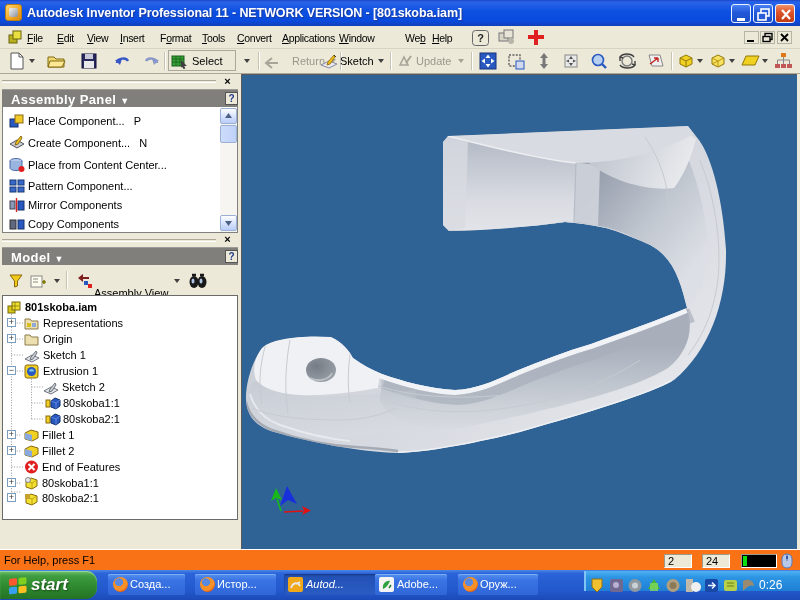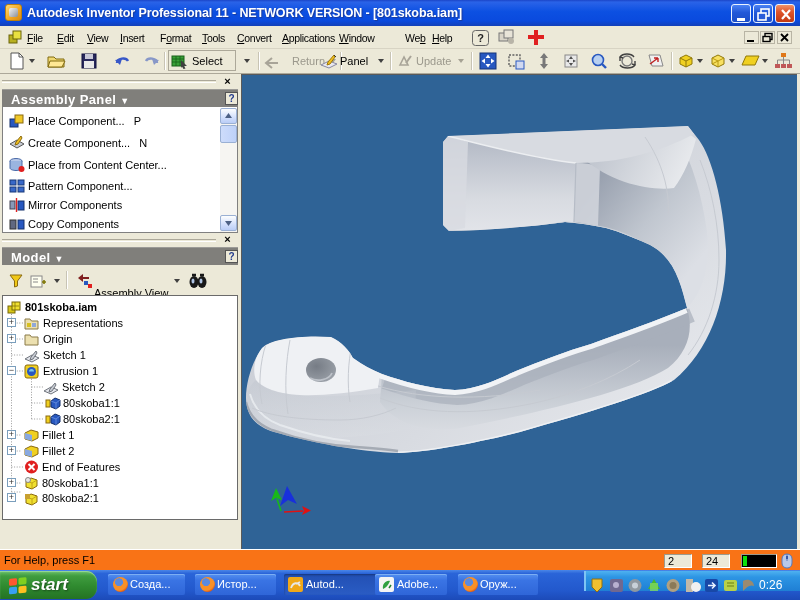--- a/index.html
+++ b/index.html
@@ -212,21 +212,21 @@
       </svg></span>
   <span class="ttext gray" style="left:292px;">Return</span>
   <span class="darr g" style="left:330px;"></span>
   <span class="sep" style="left:340px;"></span>
 
   <span style="position:absolute;left:320px;top:4px;"><svg width="18" height="16">
         <path d="M1 12 L9 15 L17 11 L9 8 Z" fill="#e8e8f0" stroke="#8888a0"></path>
         <path d="M14 2 L8 9 L7 12 L10 11 L15 4 Z" fill="#f0c020" stroke="#a07808"></path>
         <path d="M14 2 L16 4" stroke="#333"></path>
       </svg></span>
-  <span class="ttext" style="left:340px;">Panel</span>
+  <span class="ttext" style="left:340px;">Sketch</span>
   <span class="darr" style="left:378px;"></span>
   <span class="sep" style="left:390px;"></span>
 
   <span style="position:absolute;left:398px;top:4px;"><svg width="16" height="16">
         <path d="M2 12 L6 4 L10 12 Z" fill="none" stroke="#a8a498" stroke-width="1.6"></path>
         <path d="M8 10 L13 3" stroke="#a8a498" stroke-width="2"></path>
       </svg></span>
   <span class="ttext gray" style="left:416px;">Update</span>
   <span class="darr g" style="left:458px;"></span>
   <span class="sep" style="left:471px;"></span>
@@ -643,21 +643,21 @@
   <span class="txt">start</span>
 </div>
 <div class="wbtn abs" style="left:108px;width:77px;">
     <span class="ff"></span>
     <span class="lbl">Созда...</span>
   </div>
 <div class="wbtn abs" style="left:195px;width:81px;">
     <span class="ff"></span>
     <span class="lbl">Истор...</span>
   </div>
-<div class="wbtn pressed abs" style="left:284px;width:99px;">
+<div class="wbtn pressed abs" style="left:284px;width:99px;font-style:italic;">
     <svg width="15" height="15" style="position:absolute;left:4px;top:3px;">
       <rect width="15" height="15" rx="2" fill="#f0a818"></rect>
       <path d="M3 11 C5 5 10 5 12 9 M8 7 L12 5" stroke="#e8e8e8" stroke-width="1.8" fill="none"></path>
     </svg>
     <span class="lbl">Autod...</span>
   </div>
 <div class="wbtn abs" style="left:375px;width:72px;">
     <svg width="15" height="15" style="position:absolute;left:4px;top:3px;">
       <rect width="15" height="15" rx="2" fill="#f4f4f4"></rect>
       <path d="M4 12 C3 7 7 3 11 4 C9 8 8 10 4 12 Z" fill="#30a040"></path>

